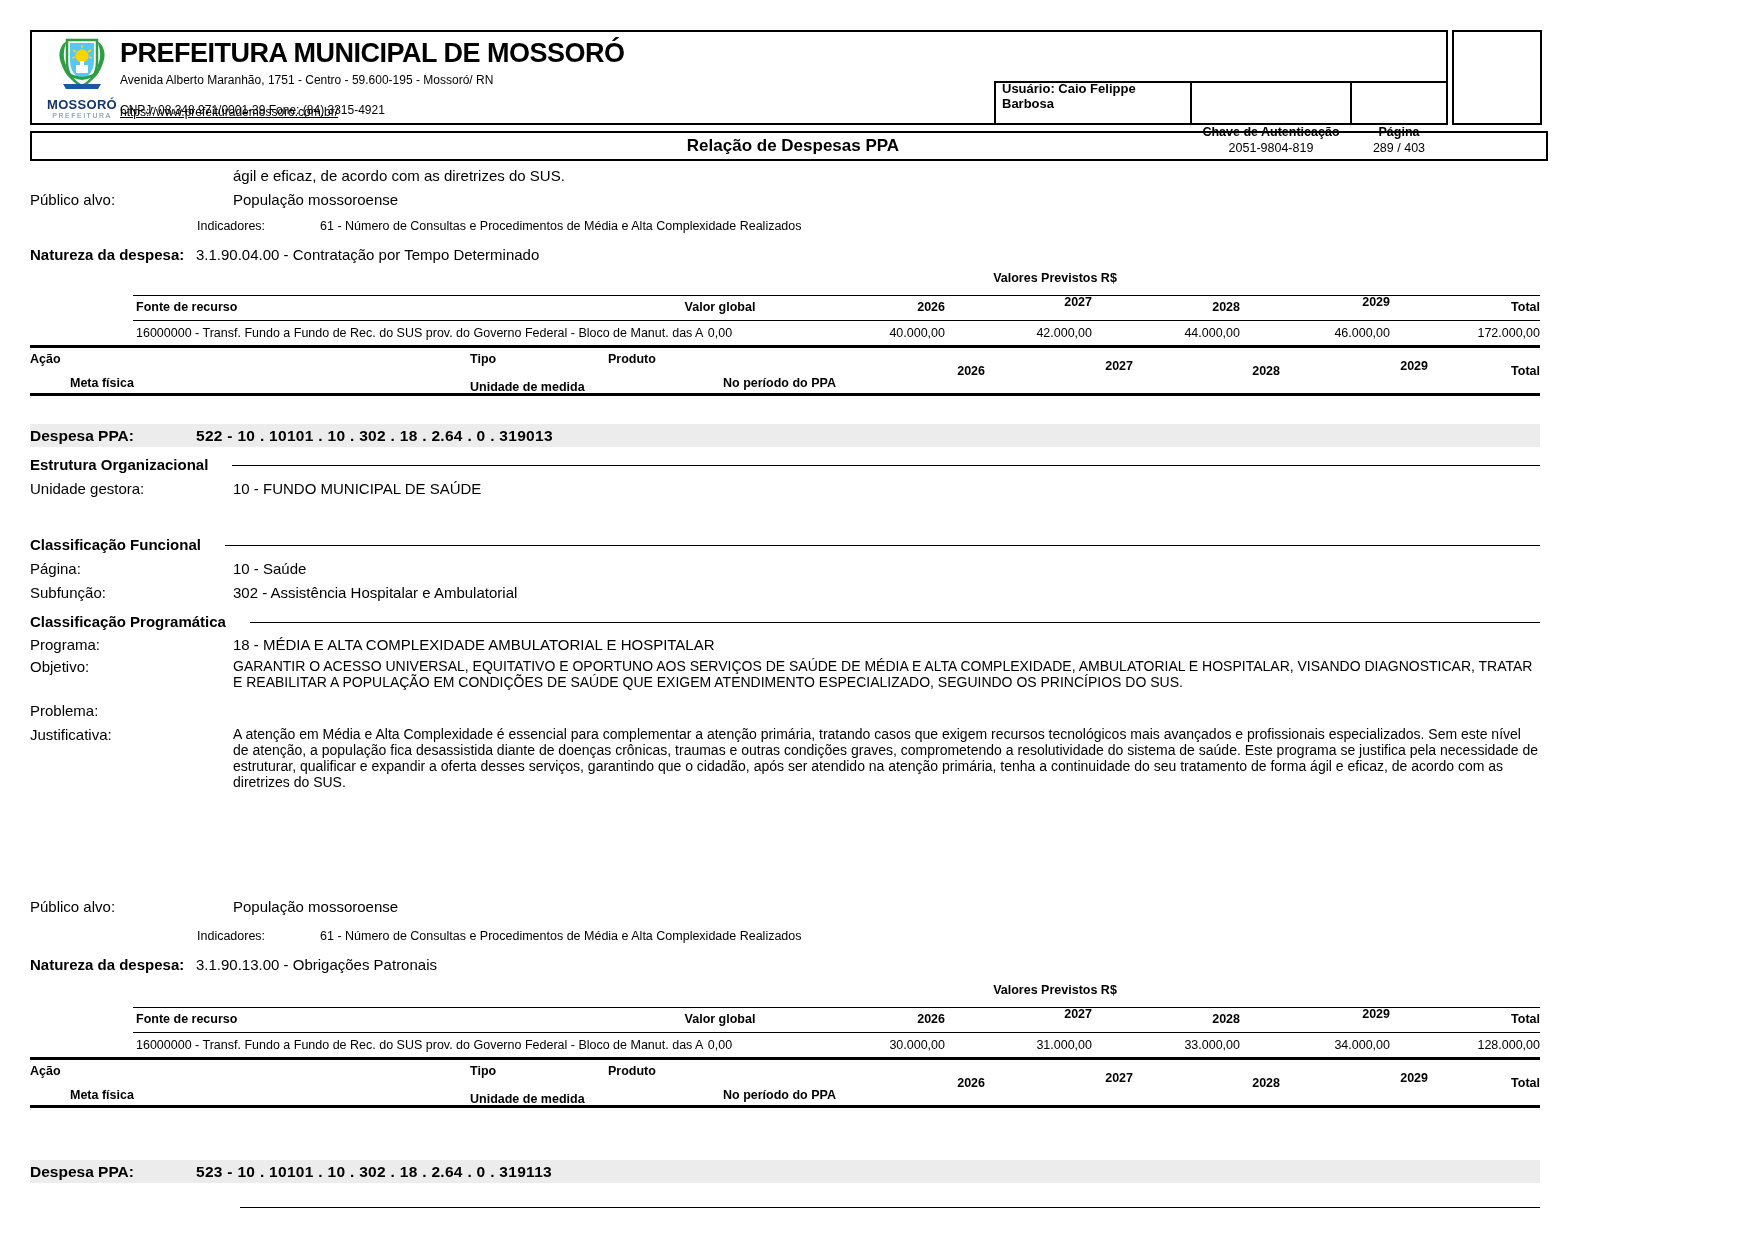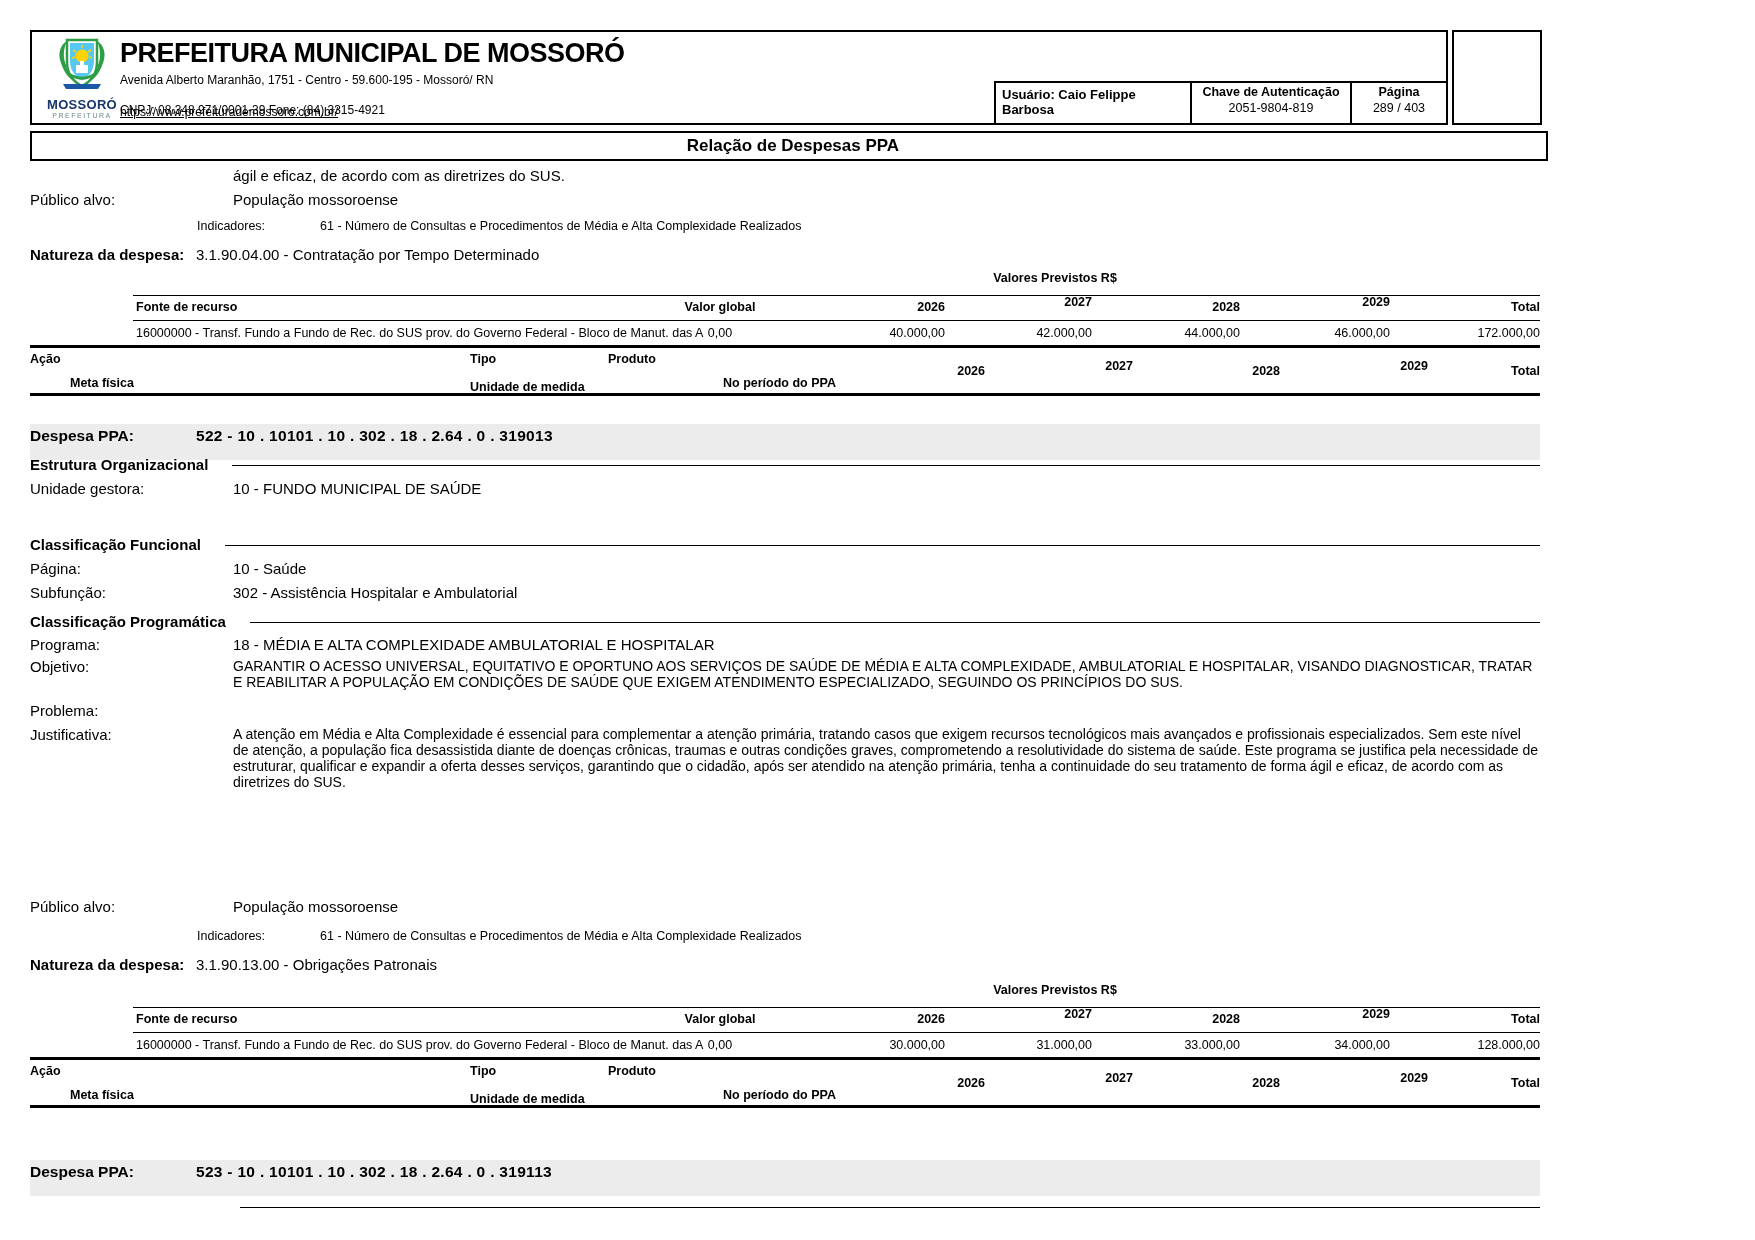--- a/index.html
+++ b/index.html
@@ -10,42 +10,42 @@
   .hdr-box{position:absolute;left:30px;top:30px;width:1414px;height:91px;border:2px solid #000;}
   .side-box{position:absolute;left:1452px;top:30px;width:86px;height:91px;border:2px solid #000;}
   .logo{position:absolute;left:14px;top:4px;width:72px;text-align:center;}
   .logo-city{font-weight:bold;font-size:13px;color:#16356d;letter-spacing:.3px;margin-top:1px;}
   .logo-sub{font-size:7px;color:#6b8a8a;letter-spacing:1.5px;}
   .org-title{position:absolute;left:88px;top:6px;font-size:27px;font-weight:bold;letter-spacing:-.5px;white-space:nowrap;}
   .org-line{position:absolute;left:88px;font-size:12px;white-space:nowrap;}
   .org-url{position:absolute;left:88px;font-size:12px;color:#000;text-decoration:underline;white-space:nowrap;cursor:pointer;}
   .hdr-meta{position:absolute;right:0;bottom:0;height:42px;display:flex;}
   .hdr-meta .cell{border-left:2px solid #000;border-top:2px solid #000;box-sizing:border-box;font-size:13px;}
-  .cell.user{width:196px;display:flex;align-items:flex-end;padding:6px 6px;font-weight:bold;}
+  .cell.user{width:196px;display:flex;align-items:flex-end;padding:12px 6px;font-weight:bold;}
   .cell.mid{width:160px;text-align:center;padding-top:2px;}
   .cell.pg{width:96px;text-align:center;padding-top:2px;}
-  .cell .b{font-weight:bold;font-size:12.5px;}
+  .cell .b{font-weight:bold;font-size:12.5px;margin-top:40px;}
   .cell .v{font-size:12.5px;margin-top:2px;}
 
   .title-bar{position:absolute;left:30px;top:131px;width:1506px;height:26px;border:2px solid #000;
              display:flex;align-items:center;justify-content:center;font-size:17px;font-weight:bold;padding-left:8px;}
 
   
   .lv{position:absolute;left:30px;width:1510px;font-size:15px;}
   .lv .val{position:absolute;left:203px;top:0;white-space:nowrap;}
   .lv .val-n{position:absolute;left:166px;top:0;white-space:nowrap;}
   .lv .para{position:absolute;left:203px;top:0;width:1307px;white-space:normal;line-height:16px;font-size:14px;}
   .lv.bold .lbl{font-weight:bold;}
   .small{font-size:12.5px;}
   .small .val2{position:absolute;left:123px;top:0;white-space:nowrap;}
 
   .sec{position:absolute;left:30px;width:1510px;display:flex;align-items:flex-start;font-size:15px;font-weight:bold;}
   .sec .ln{flex:1;height:1px;background:#000;margin-top:9px;margin-left:24px;}
 
-  .gray-bar{position:absolute;left:30px;width:1510px;height:36px;background:#ececec;font-size:15.5px;font-weight:bold;}
+  .gray-bar{position:absolute;left:30px;width:1510px;height:23px;background:#ececec;font-size:15.5px;font-weight:bold;}
   .gray-bar .lbl{position:absolute;left:0;top:3px;}
   .gray-bar .code{position:absolute;left:166px;top:3px;letter-spacing:.3px;}
 
   
   .tblock{position:absolute;left:30px;width:1510px;height:128px;font-size:12.5px;}
   .vp{position:absolute;top:3px;left:740px;width:570px;text-align:center;font-weight:bold;}
   .ln-thin{position:absolute;left:103px;right:0;height:1px;background:#000;}
   .ln-thick{position:absolute;left:0;right:0;height:3px;background:#000;}
   .fonte-h{position:absolute;left:106px;top:32px;font-weight:bold;}
   .fonte-d{position:absolute;left:106px;top:58px;}

